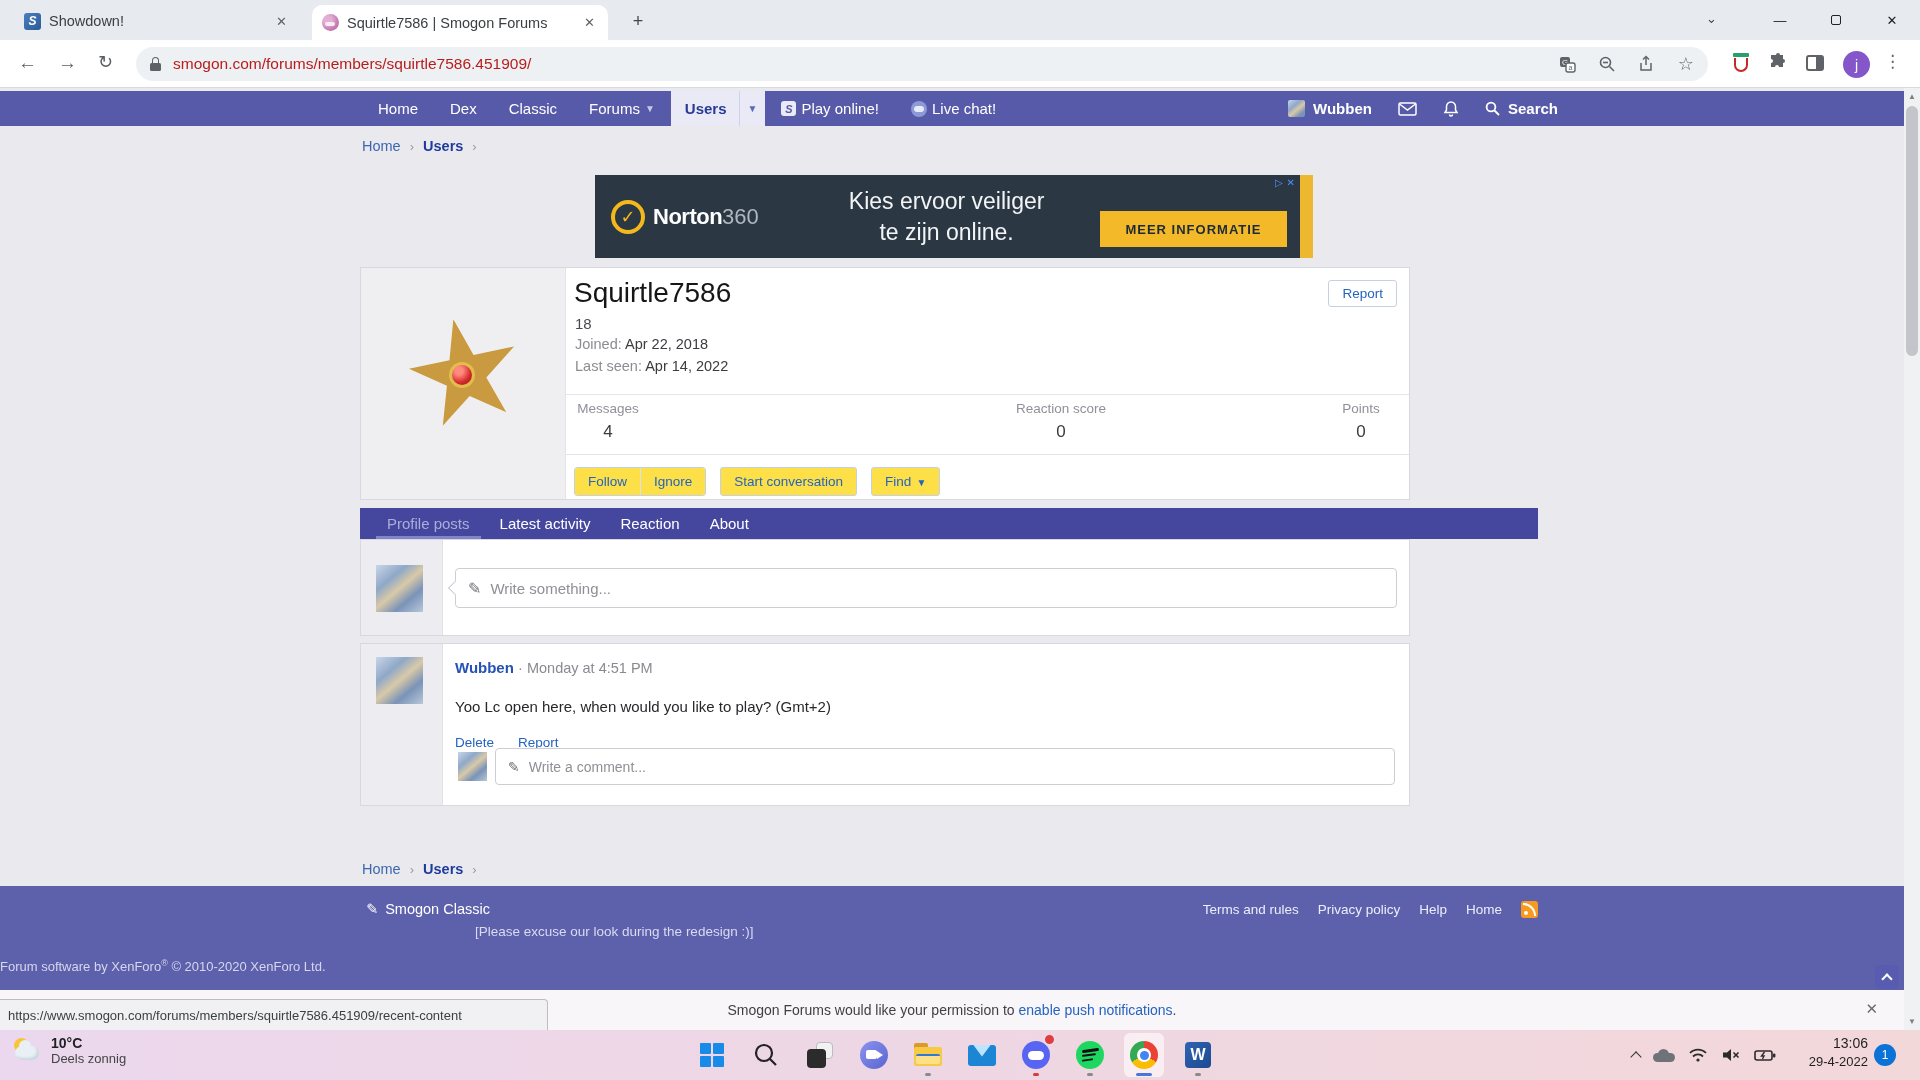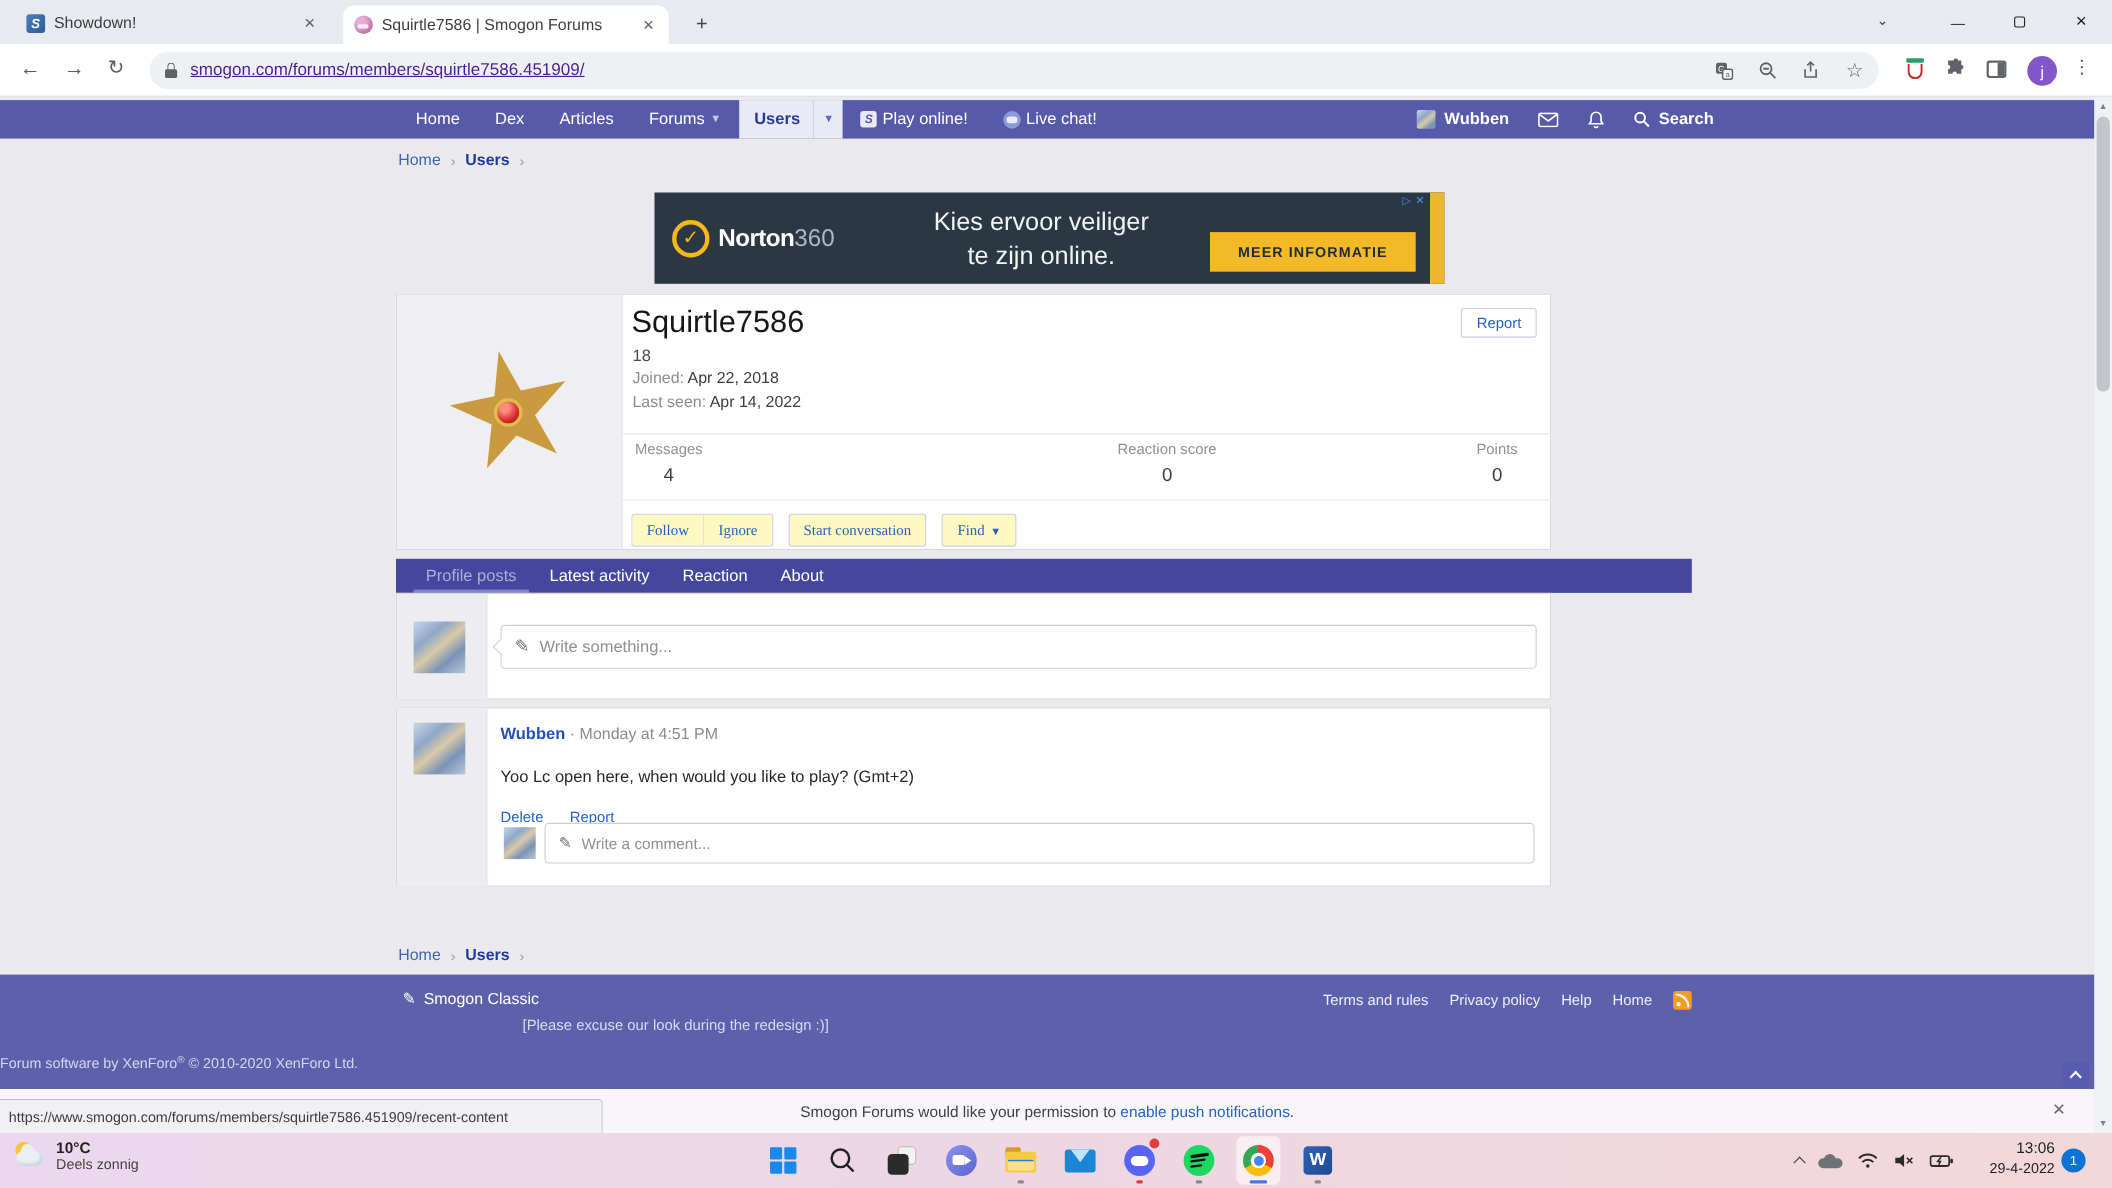--- a/index.html
+++ b/index.html
@@ -25,21 +25,21 @@
 
   
   #toolbar { position:absolute; left:0; top:40px; width:1920px; height:48px; background:#fff; border-bottom:1px solid #d7dade; }
   .nav-arrow { position:absolute; top:12px; font-size:19px; color:#5a5e63; }
   #btn-back { left:18px; } #btn-forward { left:58px; }
   #btn-reload { position:absolute; left:98px; top:11px; font-size:18px; color:#5a5e63; }
   #omnibox { position:absolute; left:136px; top:7px; width:1572px; height:34px; background:#eef1f4; border-radius:17px; display:flex; align-items:center; padding:0 14px; }
   #lock-icon { width:11px; height:14px; position:relative; margin-right:12px; flex:0 0 auto; }
   #lock-icon .lock-body { position:absolute; left:0; bottom:0; width:11px; height:8px; background:#5f6368; border-radius:1.5px; }
   #lock-icon .lock-arc { position:absolute; left:2px; top:0; width:7px; height:8px; border:1.8px solid #5f6368; border-bottom:none; border-radius:5px 5px 0 0; }
-  #url-input { flex:1; border:none; outline:none; background:transparent; font-family:inherit; font-size:15.5px; color:#4c1d95;text-decoration:underline; }
+  #url-input { flex:1; border:none; outline:none; background:transparent; font-family:inherit; font-size:15.5px; color:#b91c1c; }
   .omni-icon { flex:0 0 auto; margin-left:22px; color:#5f6368; display:flex; align-items:center; }
   .ext-icon { position:absolute; top:13px; display:flex; align-items:center; justify-content:center; }
   #ext-shield { left:1732px; width:18px; height:20px; }
   #ext-shield .cap { position:absolute; top:0; left:1px; width:16px; height:4px; background:#27a06a; border-radius:1px; }
   #ext-shield .shield { position:absolute; top:5px; left:2px; width:14px; height:14px; border:2.5px solid #c62828; border-top:none; border-radius:0 0 8px 8px; }
   #ext-puzzle { left:1768px; color:#5f6368; }
   #ext-sidebar { left:1806px; width:18px; height:16px; border:2px solid #5f6368; border-radius:3px; top:15px; }
   #ext-sidebar::after { content:""; position:absolute; right:0; top:0; width:6px; height:12px; background:#5f6368; }
   #profile-chip { position:absolute; left:1843px; top:11px; width:27px; height:27px; border-radius:50%; background:#8456c9; color:#fff; font-size:14px; display:flex; align-items:center; justify-content:center; }
   #kebab-menu { position:absolute; left:1884px; top:11px; font-size:17px; color:#5f6368; letter-spacing:0; }
@@ -98,21 +98,21 @@
   .divider { position:absolute; left:205px; right:0; height:1px; background:#e5e5e9; }
   #stats-divider1 { top:126px; } #stats-divider2 { top:186px; }
   .stat { position:absolute; top:133px; text-align:center; }
   .stat .stat-label { font-size:13.5px; color:#90909a; }
   .stat .stat-value { font-size:17px; color:#3a3a40; margin-top:6px; }
   #stat-messages { left:212px; width:70px; }
   #stat-reaction { left:600px; width:200px; }
   #stat-points { right:18px; width:60px; }
   #profile-actions { position:absolute; left:213px; top:199px; display:flex; gap:14px; }
   .btn-group { display:flex; border:1px solid #c7d0e2; border-radius:3px; overflow:hidden; }
-  .pbtn { background:#fef9c3; border:none; color:#2563c0; font-size:13.5px; padding:6px 13px; font-family:Liberation Serif, serif; white-space:nowrap;text-align:right; }
+  .pbtn { background:#fde047; border:none; color:#2563c0; font-size:13.5px; padding:6px 13px; font-family:Liberation Sans, sans-serif; white-space:nowrap;text-align:right; }
   .btn-group .pbtn + .pbtn { border-left:1px solid #dbe1ee; }
   .pbtn-solo { border:1px solid #c7d0e2; border-radius:3px; }
   #find-btn .find-caret { font-size:10px; color:#2563c0; margin-left:5px; }
 
   
   #profile-tabs { position:absolute; left:360px; top:420px; width:1178px; height:31px; background:#45479f; display:flex; align-items:stretch; padding-left:12px; }
   .ptab { display:flex; align-items:center; padding:0 15px; color:#fff; font-size:15px; position:relative; white-space:nowrap; }
   .ptab.active { color:#a9aed8; }
   .ptab.active::after { content:""; position:absolute; left:4px; right:4px; bottom:0; height:3px; background:#8085c9; }
 
@@ -302,21 +302,21 @@
     <div id="profile-chip">j</div>
     <div id="kebab-menu">⋮</div>
   </div>
 
   <div id="viewport">
 
     <div id="site-nav">
       <div class="nav-left">
         <span class="nav-item">Home</span>
         <span class="nav-item">Dex</span>
-        <span class="nav-item">Articles</span>
+        <span class="nav-item">Classic</span>
         <span class="nav-item">
             <span>Forums</span>
             <span class="nav-caret">▼</span>
           </span>
         <span id="nav-users">
           <span class="users-label">Users</span>
           <span class="users-caret-box">▼</span>
         </span>
         <span class="nav-item">
             <span class="sd-mini">S</span>

